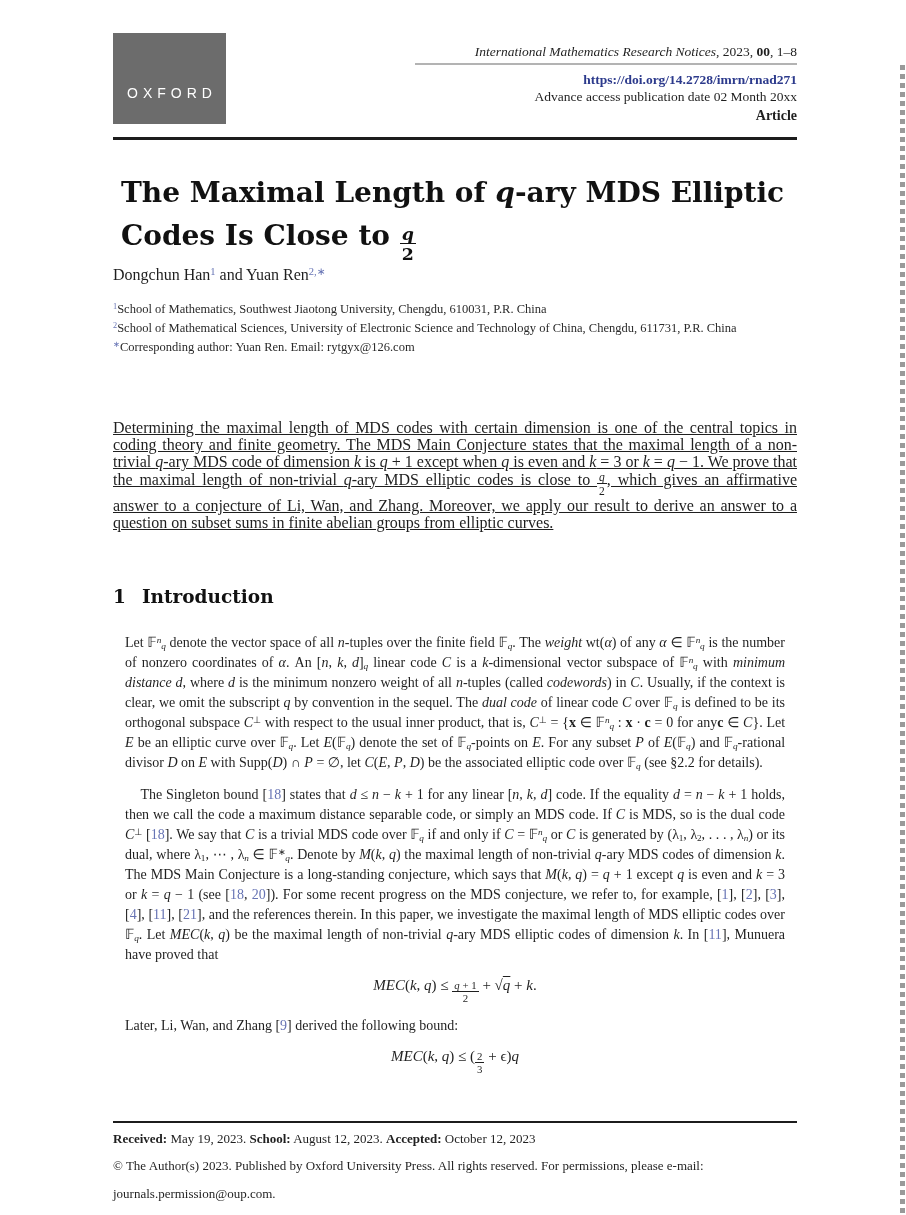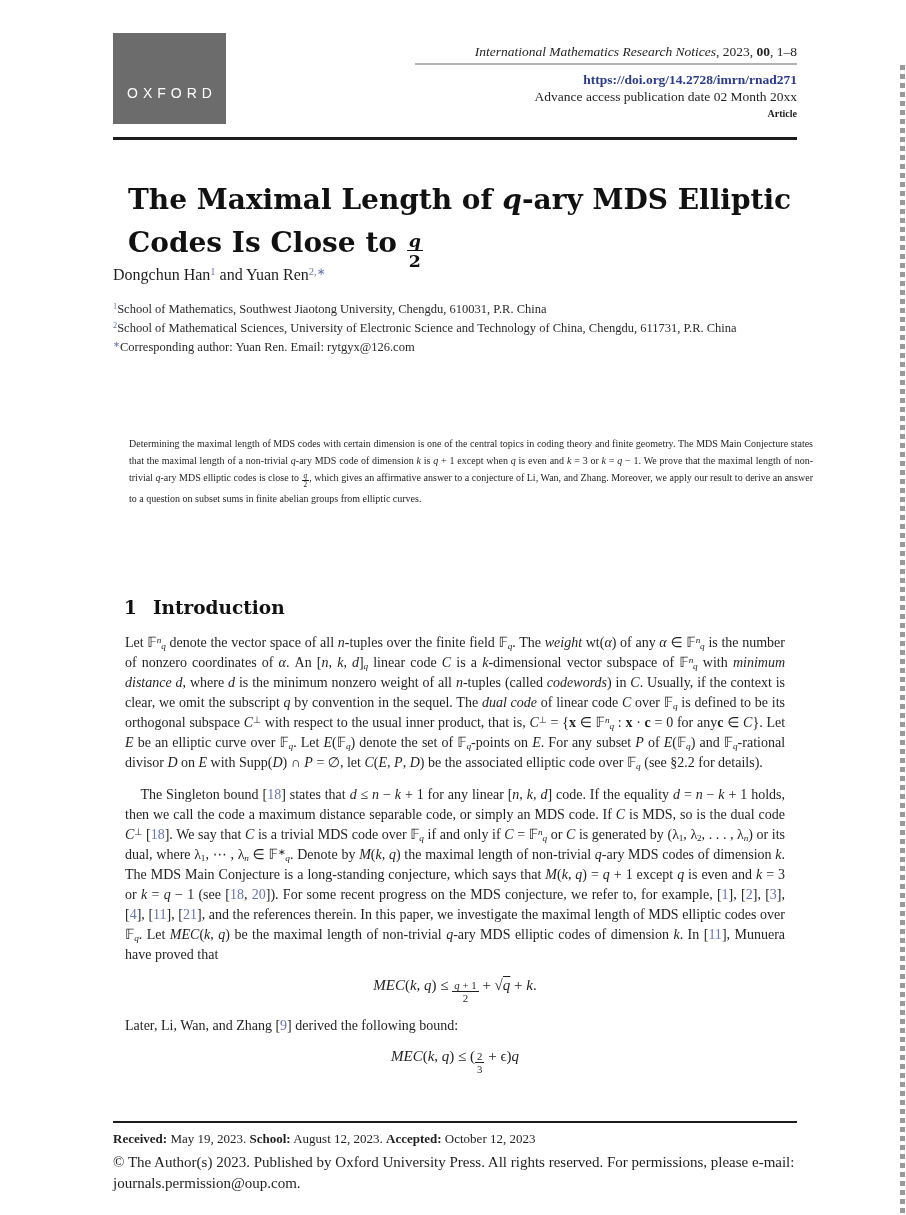--- a/index.html
+++ b/index.html
@@ -7,47 +7,47 @@
         font-family:"Liberation Serif",serif;color:#1f1f1f;}
   
   .logo{position:absolute;left:113px;top:33px;width:113px;height:91px;background:var(--logo-bg,#6c6c6c);}
   .logo span{position:absolute;left:0;right:0;bottom:23px;text-align:center;color:#ffffff;
         font-family:"Liberation Sans",sans-serif;font-size:14px;letter-spacing:5px;text-indent:5px;}
   .hdr-journal{position:absolute;right:109px;top:44px;font-size:13.5px;white-space:nowrap;}
   .hdr-rule-gray{position:absolute;right:109px;top:63px;width:382px;height:2px;background:#b3b3b3;}
   .hdr-doi{position:absolute;right:109px;top:72px;font-size:13.5px;font-weight:bold;
         color:var(--doi,#2c3a8c);text-decoration:none;white-space:nowrap;}
   .hdr-adv{position:absolute;right:109px;top:89px;font-size:13.5px;white-space:nowrap;}
-  .hdr-article{position:absolute;right:109px;top:108px;font-size:10px;font-weight:bold;}
+  .hdr-article{position:absolute;right:109px;top:108px;font-size:14px;font-weight:bold;}
   .rule{position:absolute;left:113px;width:684px;background:#1c1c1c;}
   .rule-top{top:137px;height:2.5px;}
   .rule-bottom{top:1121px;height:2px;}
   
-  .page-title{position:absolute;left:113px;top:163px;width:700px;margin:15px;
+  .page-title{position:absolute;left:113px;top:163px;width:700px;margin:8px;
         font-family:"DejaVu Serif",serif;font-weight:700;font-size:28px;line-height:43px;color:#111111;}
   .page-title .frac{vertical-align:-0.55em;}
   .page-title .fn,.page-title .fd{font-size:0.62em;}
   .authors{position:absolute;left:113px;top:266px;width:684px;font-size:16px;}
   .affils{position:absolute;left:113px;top:300px;width:700px;font-size:12.5px;line-height:19px;color:#2a2a2a;}
   
-  .abstract{position:absolute;left:113px;top:419px;width:684px;margin:16px;
-        font-size:10px;line-height:17.2px;text-align:justify;}
+  .abstract{position:absolute;left:113px;top:419px;width:684px;margin:0;
+        font-size:16px;line-height:17.2px;text-align:justify;text-decoration:underline;}
   
-  .sec{position:absolute;left:113px;top:586px;margin:11px;font-family:"DejaVu Serif",serif;
+  .sec{position:absolute;left:113px;top:586px;margin:0;font-family:"DejaVu Serif",serif;
         font-size:18.5px;font-weight:700;color:#111111;}
   .sec .sec-t{margin-left:16px;}
   
   .body{position:absolute;left:113px;top:621px;width:684px;font-size:14px;line-height:20px;text-align:justify;}
   .body p{margin:12px;}
   .body p.indent{text-indent:1.1em;}
   .eq{text-align:center;font-size:15px;margin:13px 0 11px 0;line-height:1;}
   .eq .frac{vertical-align:-0.8em;}
   
   .f-received{position:absolute;left:113px;top:1131px;width:684px;font-size:13px;}
-  .f-copy{position:absolute;left:113px;top:1152px;width:690px;font-size:15px;line-height:21px;}
+  .f-copy{position:absolute;left:113px;top:1152px;width:690px;font-size:13px;line-height:28px;}
   
   sup{font-size:0.66em;vertical-align:0.45em;line-height:0;}
   sub{font-size:0.66em;vertical-align:-0.22em;line-height:0;margin-left:-0.03em;}
   .lk{color:var(--link,#6673b4);}
   .frac{display:inline-block;text-align:center;vertical-align:-0.6em;line-height:1.05;}
   .fn{display:block;padding:0 2px;border-bottom:1px solid currentColor;font-size:0.72em;}
   .fd{display:block;padding-top:1px;font-size:0.72em;}
   .sqrt .rad{text-decoration:overline;}
   
   .edge{position:absolute;right:1px;top:65px;width:5px;height:1150px;opacity:.85;

